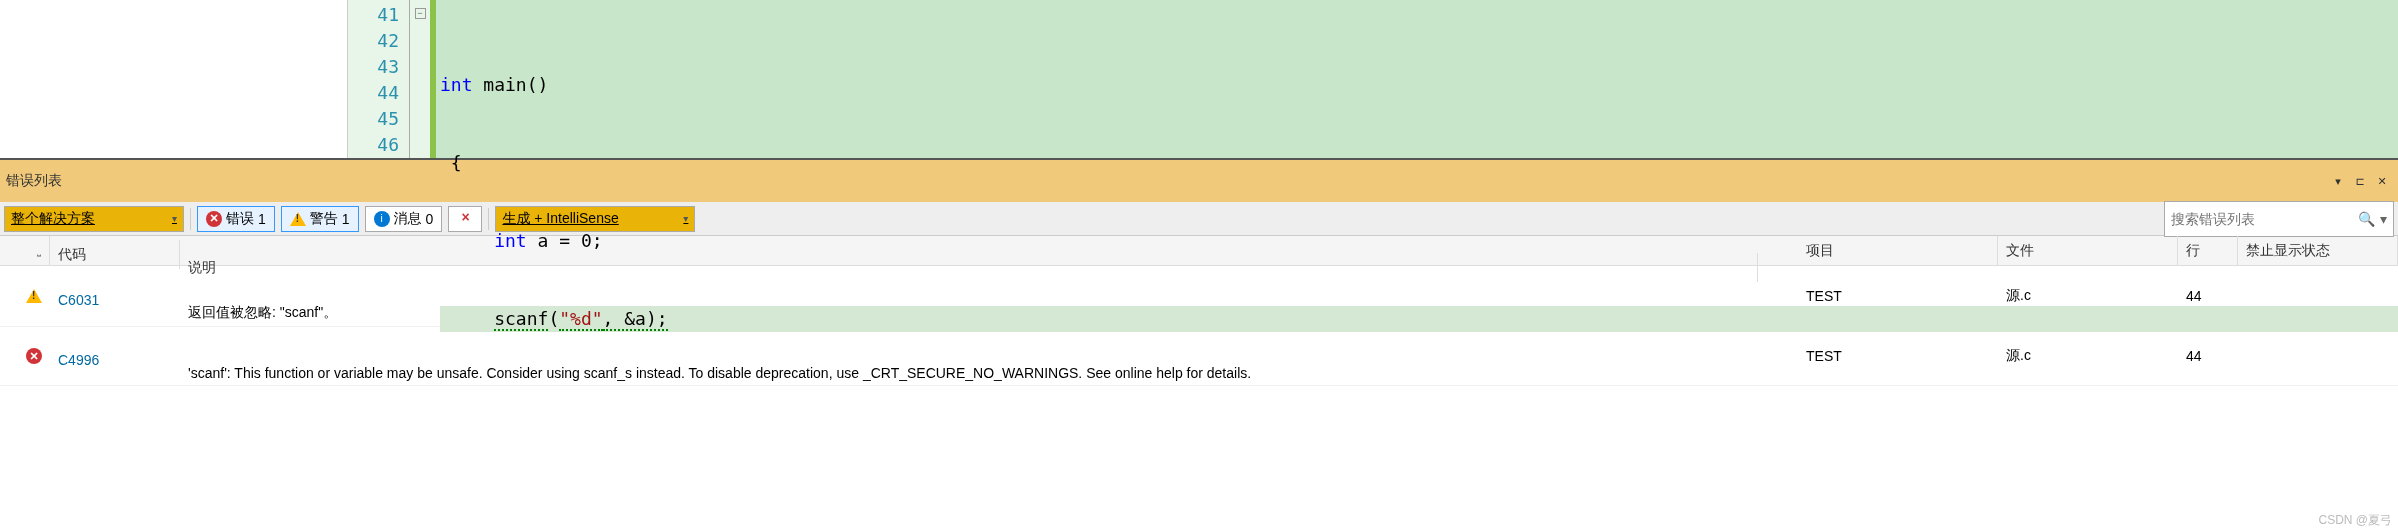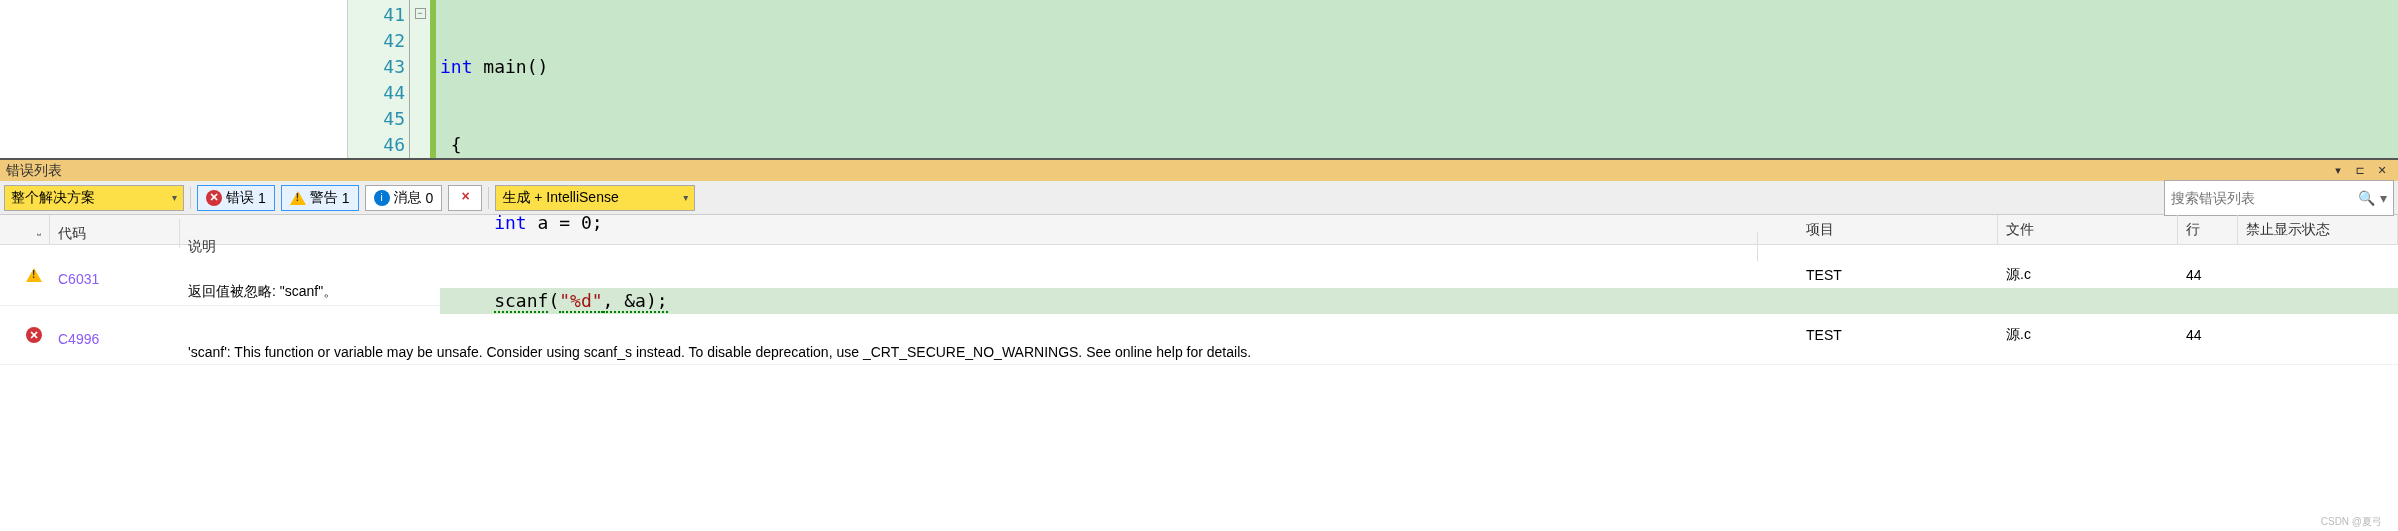--- a/index.html
+++ b/index.html
@@ -1,36 +1,36 @@
 <!DOCTYPE html>
 <html><head>
 <meta charset="utf-8">
 <style>
 * { margin: 0; padding: 0; box-sizing: border-box; }
 body { font-family: "Segoe UI", "Microsoft YaHei", sans-serif; font-size: 14px; background: #fff; overflow: hidden; }
 
 .editor-area { display: flex; height: 158px; background: #c8e6c9; }
 .left-margin { width: 348px; background: #fff; border-right: 1px solid #ccc; }
-.gutter { width: 62px; background: #e8f5e9; border-right: 1px solid #aaa; text-align: right; padding-right: 4px; font-family: Consolas, monospace; font-size: 18px; color: #2b91af; line-height: 26px; padding-top: 2px; }
-.code-area { flex: 1; font-family: Consolas, monospace; font-size: 18px; line-height: 26px; padding-top: 2px; padding-left: 4px; position: relative; white-space: pre; }
+.gutter { width: 62px; background: #e8f5e9; border-right: 1px solid #aaa; text-align: right; padding-right: 10px; font-family: Consolas, monospace; font-size: 18px; color: #2b91af; line-height: 26px; padding-top: 2px; }
+.code-area { flex: 1; font-family: Consolas, monospace; font-size: 18px; line-height: 26px; padding-top: 20px; padding-left: 4px; position: relative; white-space: pre; }
 .fold-col { width: 20px; background: #e8f5e9; text-align: center; }
 .fold-marker { width: 11px; height: 11px; border: 1px solid #999; display: inline-block; font-size: 9px; line-height: 9px; text-align: center; color: #666; margin-top: 8px; }
 .change-bar { width: 6px; background: #8bc34a; }
 .code-line { height: 26px; }
 .code-line.highlight { background: #d4e8d4; }
 .kw-blue { color: #0000ff; }
 .str-red { color: #a31515; }
 .squiggle { border-bottom: 2px dotted #008000; }
 
-.panel-header { height: 23px; background: #f0c97a; border-top: 2px solid #555; display: flex; align-items: center; padding: 0 6px; color: #333; }
+.panel-header { height: 44px; background: #f0c97a; border-top: 2px solid #555; display: flex; align-items: center; padding: 0 6px; color: #333; }
 .panel-header .title { flex: 1; }
 .panel-header .wbtn { width: 20px; height: 20px; display: flex; align-items: center; justify-content: center; margin-left: 2px; font-size: 11px; cursor: pointer; }
 
 .toolbar { height: 34px; background: #eee; border-bottom: 1px solid #ccc; display: flex; align-items: center; padding: 0 4px; gap: 6px; }
-.combo { height: 26px; border: 1px solid #aaa; background: #fde047; display: flex; align-items: center; padding: 0 6px; min-width: 180px; }
+.combo { height: 26px; border: 1px solid #aaa; background: #eab308; display: flex; align-items: center; padding: 0 6px; min-width: 180px; text-decoration: underline; }
 .combo .arrow { margin-left: auto; font-size: 10px; color: #555; }
 .combo.small { min-width: 200px; }
 .filter-btn { height: 26px; border: 1px solid #aaa; background: #fff; display: flex; align-items: center; padding: 0 8px; gap: 4px; cursor: pointer; }
 .filter-btn.active { border-color: #3399ff; background: #e6f2ff; }
 .sep { width: 1px; height: 22px; background: #ccc; }
 .search-box { margin-left: auto; height: 36px; border: 1px solid #aaa; background: #fff; display: flex; align-items: center; padding: 0 6px; min-width: 230px; }
 .search-box input { border: none; outline: none; flex: 1; font-size: 14px; background: transparent; }
 .icon-error { width: 16px; height: 16px; border-radius: 50%; background: #d13438; color: #fff; font-size: 11px; font-weight: bold; display: inline-flex; align-items: center; justify-content: center; }
 .icon-warn { width: 0; height: 0; border-left: 8px solid transparent; border-right: 8px solid transparent; border-bottom: 14px solid #ffb900; position: relative; }
 .icon-warn::after { content: "!"; position: absolute; left: -2px; top: 1px; font-size: 10px; font-weight: bold; color: #333; }
@@ -44,24 +44,24 @@
 .col-code { width: 130px; margin-top: 8px; }
 .col-desc { flex: 1; margin-top: 34px; }
 .col-proj { width: 200px; margin-left: 40px; }
 .col-file { width: 180px; }
 .col-line { width: 60px; }
 .col-supp { width: 160px; }
 
 .grid-body { }
 .grid-row { display: flex; align-items: center; min-height: 32px; border-bottom: 1px solid #f0f0f0; font-size: 14px; }
 .grid-row > div { padding: 4px 8px; }
-.grid-row .col-code { color: #8b5cf6; }
+.grid-row .col-code { color: #0369a1; }
 .grid-row .col-icon { display: flex; justify-content: flex-end; }
 
-.watermark { position: fixed; right: 16px; bottom: 2px; font-size: 10px; color: #bbb; }
+.watermark { position: fixed; right: 6px; bottom: 2px; font-size: 12px; color: #bbb; }
 </style>
 </head>
 <body>
 
 <div class="editor-area">
   <div class="left-margin"></div>
   <div class="gutter">
     <div>41</div>
     <div>42</div>
     <div>43</div>

